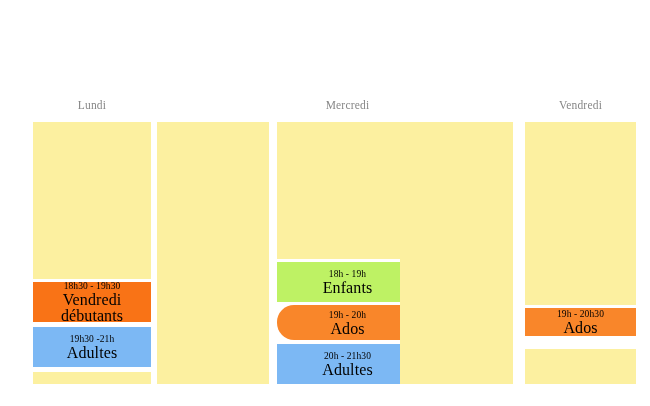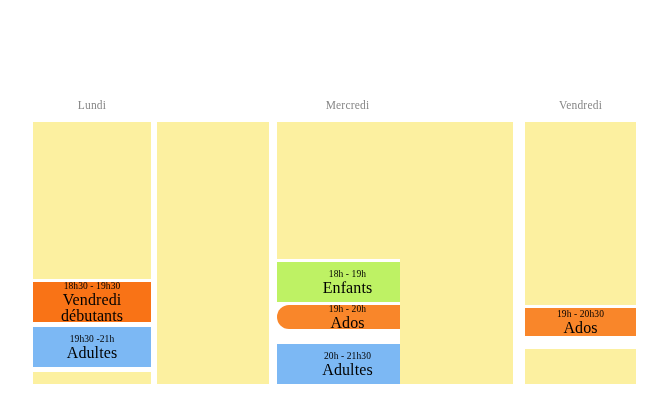--- a/index.html
+++ b/index.html
@@ -85,21 +85,21 @@
     <div class="day-col" style="left: 157px; width: 112px;">
       <div class="slot empty" style="top: 122px; height: 262px; background: rgb(252, 240, 160);"></div>
     </div>
     <div class="day-col" style="left: 277px; width: 113px; padding-left: 28px;">
       <div class="day-header" style="color: rgb(135, 135, 135);">Mercredi</div>
       <div class="slot empty" style="top: 122px; height: 137px; background: rgb(252, 240, 160);"></div>
       <div class="slot" style="top: 262px; height: 40px; background: #bef264;">
         <div class="time">18h - 19h</div>
         <div class="label">Enfants</div>
       </div>
-      <div class="slot" style="top: 305px; height: 24px; background: rgb(249, 134, 42); border-radius: 17px;">
+      <div class="slot" style="top: 305px; height: 35px; background: rgb(249, 134, 42); border-radius: 17px;">
         <div class="time">19h - 20h</div>
         <div class="label">Ados</div>
       </div>
       <div class="slot" style="top: 344px; height: 40px; background: rgb(124, 184, 244);">
         <div class="time">20h - 21h30</div>
         <div class="label">Adultes</div>
       </div>
     </div>
     <div class="day-col" style="left: 400px; width: 113px;">
       <div class="slot empty" style="top: 122px; height: 262px; background: rgb(252, 240, 160);"></div>

